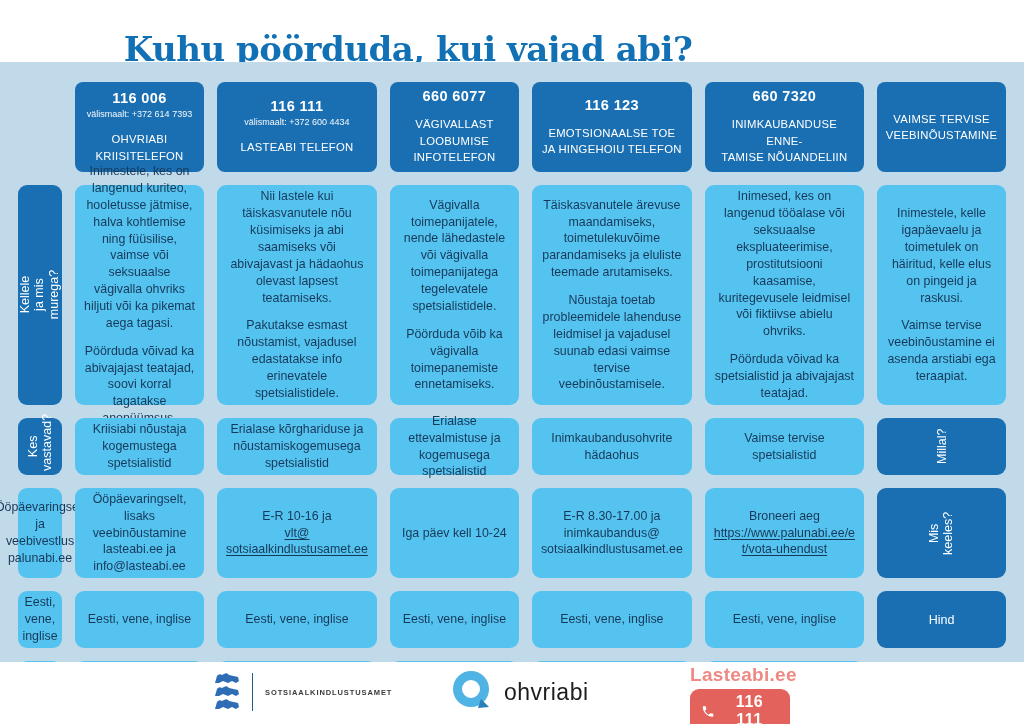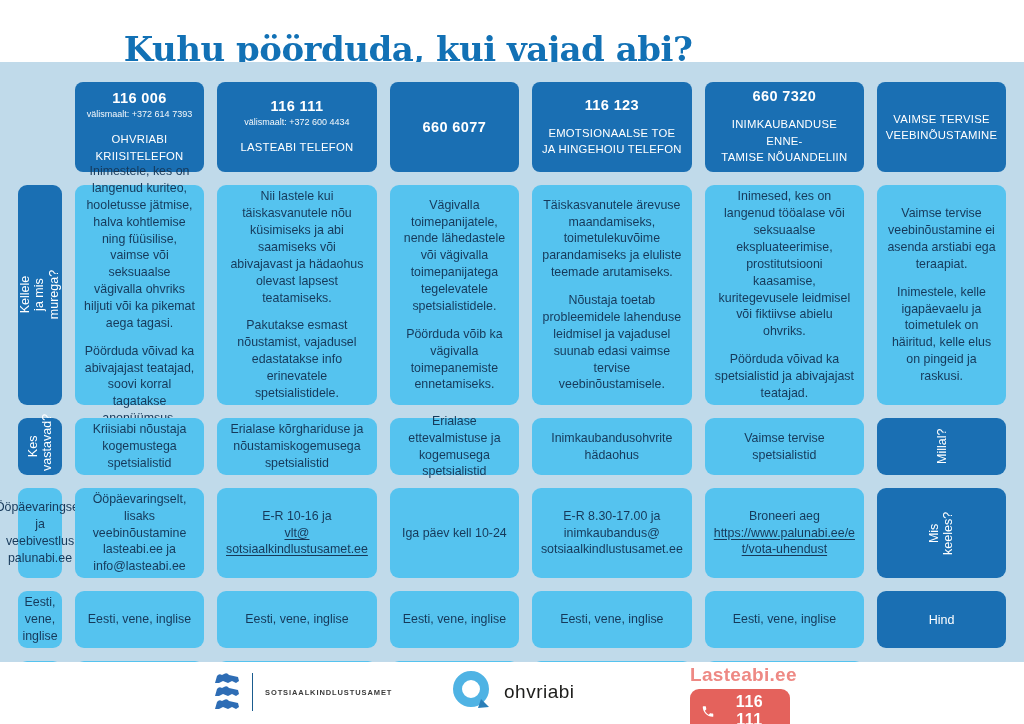--- a/index.html
+++ b/index.html
@@ -51,21 +51,21 @@
   }
   .bcell p{margin:0 0 11px 0;}
   .bcell p:last-child{margin-bottom:0;}
   .und{text-decoration:underline;text-underline-offset:2px;}
   
   .footer{position:absolute;top:662px;left:0;width:1024px;height:62px;background:#ffffff;}
   .ska{position:absolute;left:212px;top:10px;display:flex;align-items:center;text-align:right;}
   .ska-divider{width:1px;height:38px;background:#1a5c8f;margin:0 12px 0 10px;}
   .ska-label{font-size:7.5px;font-weight:bold;letter-spacing:0.9px;color:#3a3a3a;}
   .ohvriabi{position:absolute;left:452px;top:8px;display:flex;align-items:center;gap:10px;}
-  .ohvriabi-word{font-size:19px;color:#1d1d1b;letter-spacing:0.5px;font-weight:500;}
+  .ohvriabi-word{font-size:23px;color:#1d1d1b;letter-spacing:0.5px;font-weight:500;}
   .lasteabi{position:absolute;left:690px;top:2px;width:100px;text-align:center;}
   .lasteabi-site{font-size:19px;font-weight:bold;color:#ee8984;letter-spacing:0.3px;}
   .lasteabi-badge{
     margin-top:3px;display:inline-flex;align-items:center;gap:7px;
     background:#e4625c;border-radius:9px;padding:4px 13px 5px 11px;
     color:#ffffff;font-size:16px;font-weight:bold;letter-spacing:0.5px;
   }
 </style>
 </head>
 <body>
@@ -81,20 +81,21 @@
       <div class="hforeign">välismaalt: +372 614 7393</div>
       <div class="hname">OHVRIABI KRIISITELEFON</div>
     </div>
     <div class="hcell">
       <div class="hnum">116 111</div>
       <div class="hforeign">välismaalt: +372 600 4434</div>
       <div class="hname">LASTEABI TELEFON</div>
     </div>
     <div class="hcell">
       <div class="hnum">660 6077</div>
+      <div class="hname">VÄGIVALLAST<br>LOOBUMISE INFOTELEFON</div>
     </div>
     <div class="hcell">
       <div class="hnum">116 123</div>
       <div class="hname">EMOTSIONAALSE TOE<br>JA HINGEHOIU TELEFON</div>
     </div>
     <div class="hcell">
       <div class="hnum">660 7320</div>
       <div class="hname">INIMKAUBANDUSE ENNE-<br>TAMISE NÕUANDELIIN</div>
     </div>
     <div class="hcell no-num">
@@ -117,22 +118,22 @@
     </div>
     <div class="bcell">
       <p>Täiskasvanutele ärevuse maandamiseks, toimetulekuvõime parandamiseks ja eluliste teemade arutamiseks.</p>
       <p>Nõustaja toetab probleemidele lahenduse leidmisel ja vajadusel suunab edasi vaimse tervise veebinõustamisele.</p>
     </div>
     <div class="bcell">
       <p>Inimesed, kes on langenud tööalase või seksuaalse ekspluateerimise, prostitutsiooni kaasamise, kuritegevusele leidmisel või fiktiivse abielu ohvriks.</p>
       <p>Pöörduda võivad ka spetsialistid ja abivajajast teatajad.</p>
     </div>
     <div class="bcell">
+      <p>Inimestele, kelle igapäevaelu ja toimetulek on häiritud, kelle elus on pingeid ja raskusi.</p>
       <p>Vaimse tervise veebinõustamine ei asenda arstiabi ega teraapiat.</p>
-      <p>Inimestele, kelle igapäevaelu ja toimetulek on häiritud, kelle elus on pingeid ja raskusi.</p>
     </div>
     <div class="rlabel">
       <div class="rot" style="width: 49px;">Kes vastavad?</div>
     </div>
     <div class="bcell">
       <p>Kriisiabi nõustaja kogemustega spetsialistid</p>
     </div>
     <div class="bcell">
       <p>Erialase kõrghariduse ja nõustamiskogemusega spetsialistid</p>
     </div>

